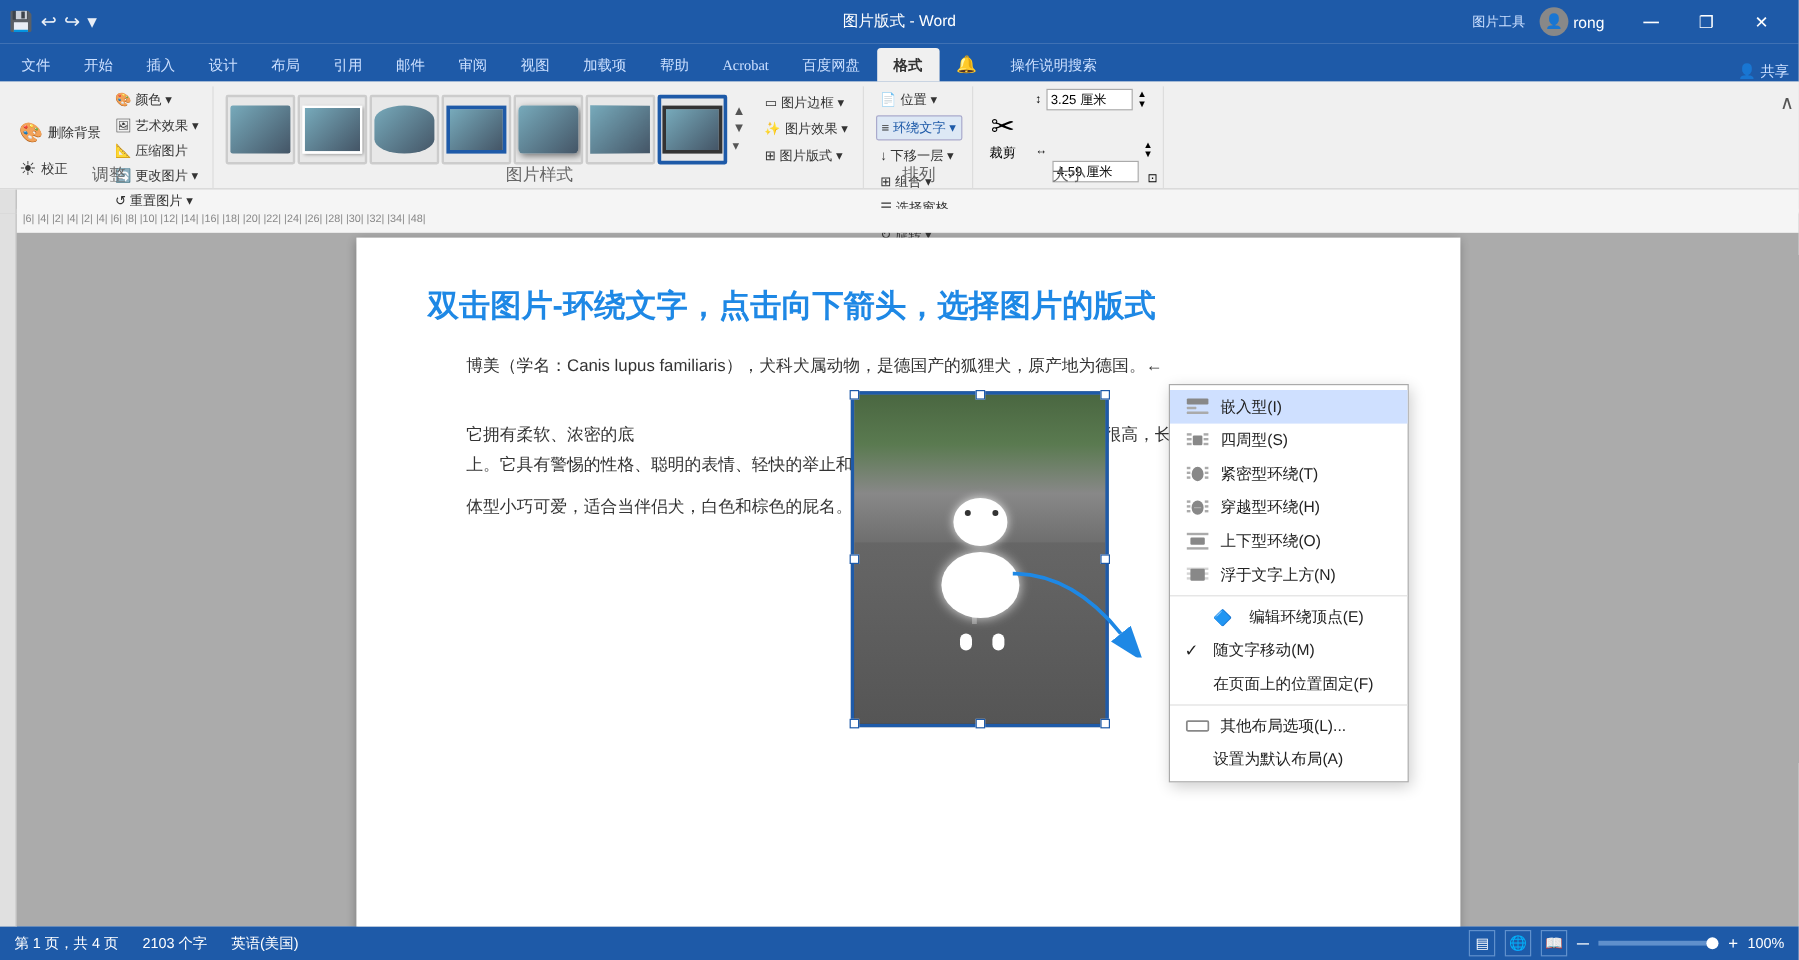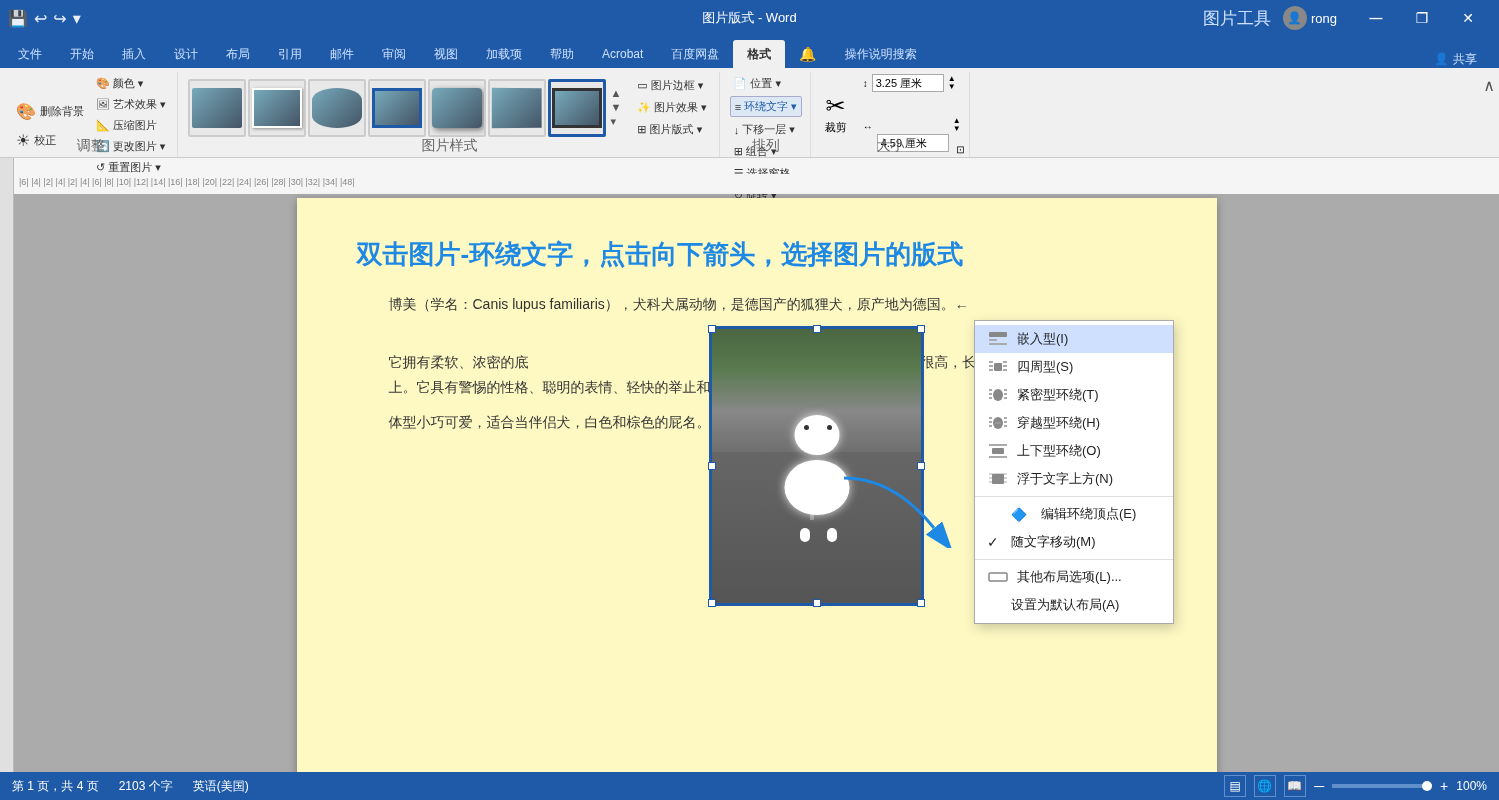--- a/index.html
+++ b/index.html
@@ -11,32 +11,33 @@
       background: #1e5aa8;
       display: flex;
       align-items: center;
       justify-content: space-between;
       padding: 0 8px;
       color: white;
     }
     #title-bar .left-icons { display: flex; align-items: center; gap: 6px; }
     #title-bar .left-icons span { font-size: 16px; cursor: pointer; opacity: 0.9; }
     #title-bar .right-section { display: flex; align-items: center; gap: 4px; margin-left: auto; }
-    #title-bar .right-section .tool-label { font-size: 17px; color: #cce0ff; margin-right: 8px; }
+    #title-bar .right-section .tool-label { font-size: 11px; color: #cce0ff; margin-right: 8px; }
     #title-bar .right-section .user-area { display: flex; align-items: center; gap: 4px; font-size: 13px; }
     #title-bar .window-controls { display: flex; align-items: center; gap: 0; margin-left: 12px; }
     #title-bar .window-controls span { width: 46px; height: 36px; display: flex; align-items: center; justify-content: center; cursor: pointer; font-size: 14px; }
 
     
     #ribbon-tabs {
       height: 32px;
       background: #1e5aa8;
       display: flex;
       align-items: flex-end;
       padding-left: 4px;
+      font-family: Liberation Serif, serif;
     }
     .ribbon-tab {
       padding: 6px 14px;
       font-size: 12px;
       color: #cce0ff;
       cursor: pointer;
       border-radius: 3px 3px 0 0;
       height: 28px;
       display: flex;
       align-items: center;
@@ -144,21 +145,21 @@
       flex-shrink: 0;
     }
     #doc-viewport {
       flex: 1;
       overflow: hidden;
       position: relative;
     }
     #doc-page {
       width: 920px;
       margin: 20px auto;
-      background: #fef9c3;
+      background: #ffffff;
       box-shadow: 0 2px 8px rgba(0,0,0,0.3);
       min-height: 580px;
       padding: 40px 60px 40px 60px;
       position: relative;
     }
     .doc-heading {
       color: #1e88e5;
       font-size: 26px;
       font-weight: bold;
       margin-bottom: 20px;
@@ -338,21 +339,21 @@
   <div class="ribbon-tab">邮件</div>
   <div class="ribbon-tab">审阅</div>
   <div class="ribbon-tab">视图</div>
   <div class="ribbon-tab">加载项</div>
   <div class="ribbon-tab">帮助</div>
   <div class="ribbon-tab">Acrobat</div>
   <div class="ribbon-tab">百度网盘</div>
   <div class="ribbon-tab active format-tab">格式</div>
   <div class="ribbon-tab" style="font-size:14px;">🔔</div>
   <div class="ribbon-tab">操作说明搜索</div>
-  <div style="margin-left:auto;display:flex;align-items:flex-end;padding-right:22px;">
+  <div style="margin-left:auto;display:flex;align-items:flex-end;padding-right:8px;">
     <span style="color:#cce0ff;font-size:12px;cursor:pointer;">👤 共享</span>
   </div>
 </div>
 
 <div id="ribbon-bar">
 
   <div class="ribbon-group">
     <div class="ribbon-group-content">
       <div style="display:flex;flex-direction:column;gap:2px;">
         <div class="ribbon-btn" style="flex-direction:row;min-width:60px;padding:4px;">
@@ -663,20 +664,24 @@
         <div class="check-mark">&nbsp;</div>
         <span style="width:22px;">🔷</span>
         <span>编辑环绕顶点(E)</span>
       </div>
 
       <div class="menu-item">
         <div class="check-mark">✓</div>
         <span>随文字移动(M)</span>
       </div>
 
+      <div class="menu-item">
+        <div class="check-mark">&nbsp;</div>
+        <span>在页面上的位置固定(F)</span>
+      </div>
       <div class="menu-separator"></div>
 
       <div class="menu-item">
         <div class="menu-icon">
           <svg width="20" height="16" viewBox="0 0 20 16">
             <rect x="1" y="4" width="18" height="8" fill="none" stroke="#888" stroke-width="1.5" rx="1"></rect>
           </svg>
         </div>
         <span>其他布局选项(L)...</span>
       </div>

